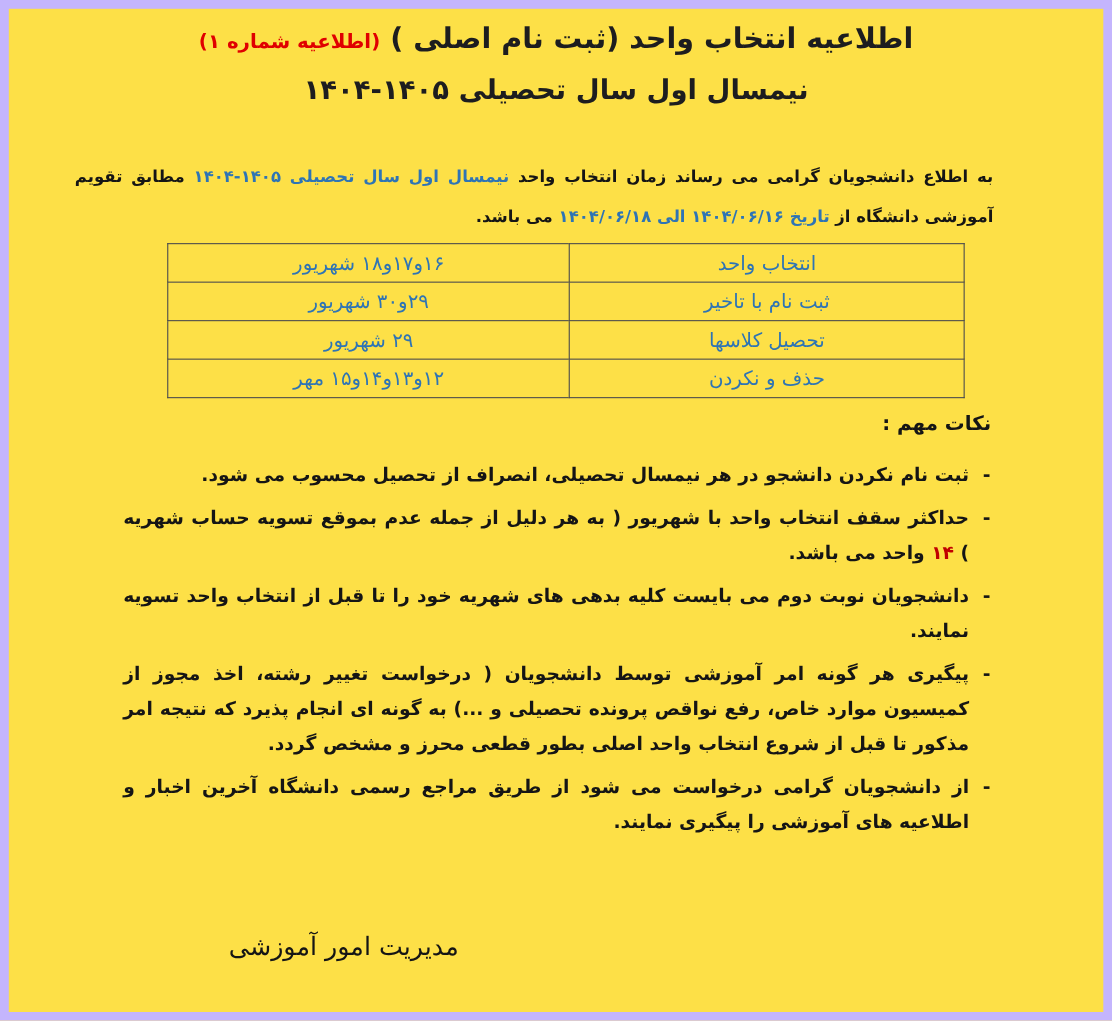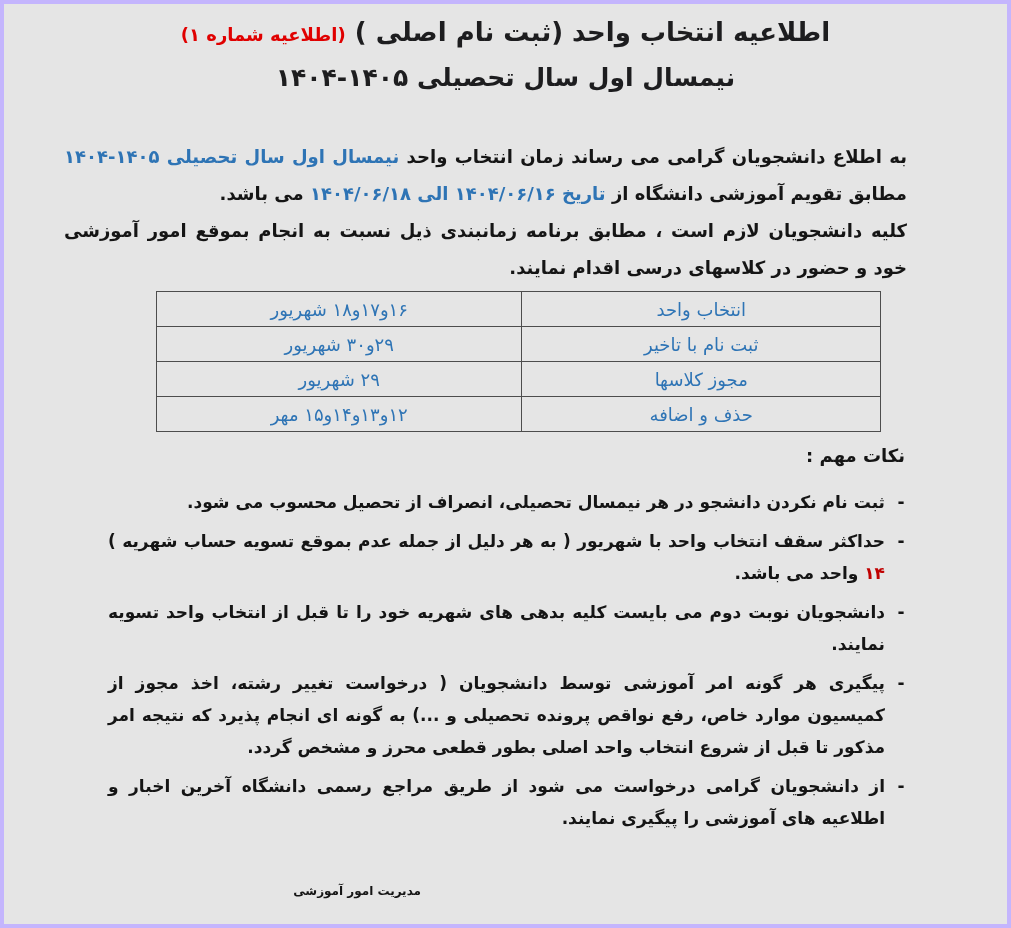--- a/index.html
+++ b/index.html
@@ -1,32 +1,32 @@
 <!DOCTYPE html>
 <html lang="fa" dir="rtl"><head>
 <meta charset="utf-8">
 <style>
   html,body { margin:0; padding:0; background:#ffffff; }
   .page {
     width:1011px; height:928px; box-sizing:border-box;
-    border:4px solid #c4b5fd;
-    background:#e5e5e5;
+    border:8px solid #c4b5fd;
+    background:#fde047;
     font-family:"DejaVu Sans", sans-serif;
     direction:rtl;
     overflow:hidden;
   }
   
   .title-wrap { text-align:center; padding-top:13px; }
   .title-line1 { font-size:26px; font-weight:bold; color:#1d1d1f; letter-spacing:0; }
   .title-badge { font-size:18px; font-weight:bold; color:#E00000; }
   .title-line2 { font-size:25px; font-weight:bold; color:#1d1d1f; margin-top:16px; }
   
   .content { padding:0 100px 0 60px; color:#151515; }
   .para {
-    font-size:18px; font-weight:bold; line-height:37px;
+    font-size:15px; font-weight:bold; line-height:37px;
     text-align:justify; color:#151515;
   }
   .intro { margin-top:46px; }
   .blue { color:#2E74B5; }
   
   table.schedule {
     border-collapse:collapse;
     width:725px;
     margin:5px 26px 0 auto;
     table-layout:fixed;
@@ -45,57 +45,56 @@
   .note {
     display:flex; gap:10px;
     margin-top:7px;
     font-size:17px; font-weight:bold; line-height:32px; color:#151515;
   }
   .note .dash { flex:0 0 12px; text-align:center; }
   .note .txt { flex:1; text-align:justify;margin-left:44px; }
   .hl-red { color:#C00000; }
   
   .footer {
-    margin-top:50px; margin-right:486px;
+    margin-top:84px; margin-right:486px;
     width:fit-content;
-    font-size:12px; font-weight:bold; color:#151515;
+    font-size:23px; font-weight:normal; color:#151515;
   }
 </style>
 </head>
 <body>
 
 <div class="page">
 
   <div class="title-wrap">
     <div class="title-line1"><span>اطلاعیه انتخاب واحد (ثبت نام اصلی ) </span><span class="title-badge">(اطلاعیه شماره ۱)</span></div>
     <div class="title-line2">نیمسال اول سال تحصیلی ۱۴۰۵-۱۴۰۴</div>
   </div>
 
   <div class="content">
 
     <div class="para intro"><span>به اطلاع دانشجویان گرامی می رساند زمان انتخاب واحد </span><span class="blue">نیمسال اول سال تحصیلی ۱۴۰۵-۱۴۰۴</span><span>  مطابق تقویم آموزشی دانشگاه از </span><span class="blue">تاریخ ۱۴۰۴/۰۶/۱۶ الی ۱۴۰۴/۰۶/۱۸</span><span> می باشد.</span></div>
 
-    <div class="para">کلیه دانشجویان لازم است ، مطابق برنامه زمانبندی ذیل نسبت به انجام بموقع امور آموزشی خود و حضور در کلاسهای درسی  اقدام نمایند.</div>
 
     <table class="schedule">
       <tbody>
         <tr>
           <td class="sched-label">انتخاب واحد</td>
           <td class="sched-value">۱۶و۱۷و۱۸ شهریور</td>
         </tr>
         <tr>
           <td class="sched-label">ثبت نام با تاخیر</td>
           <td class="sched-value">۲۹و۳۰ شهریور</td>
         </tr>
         <tr>
-          <td class="sched-label">مجوز کلاسها</td>
+          <td class="sched-label">تحصیل کلاسها</td>
           <td class="sched-value">۲۹ شهریور</td>
         </tr>
         <tr>
-          <td class="sched-label">حذف و اضافه</td>
+          <td class="sched-label">حذف و نکردن</td>
           <td class="sched-value">۱۲و۱۳و۱۴و۱۵ مهر</td>
         </tr>
       </tbody>
     </table>
 
     <div class="notes-heading">نکات مهم :</div>
 
     <div class="notes-list">
 
       <div class="note">

